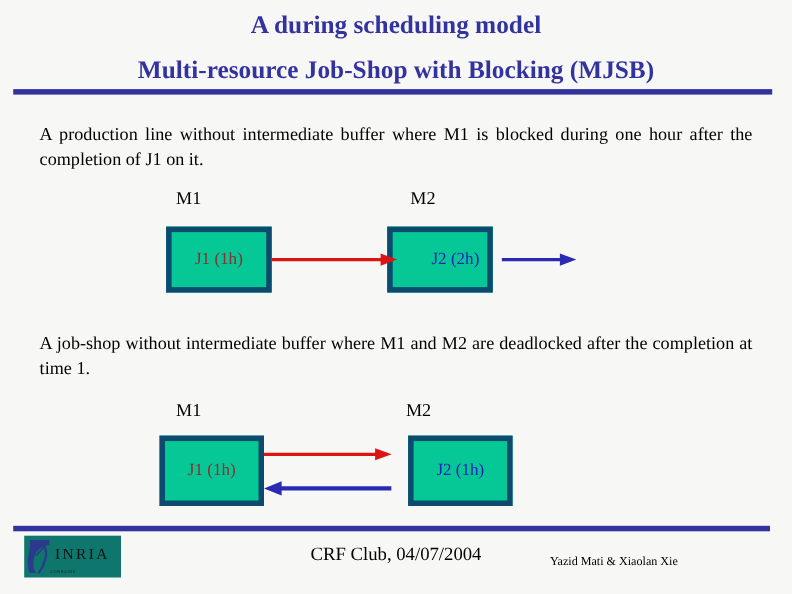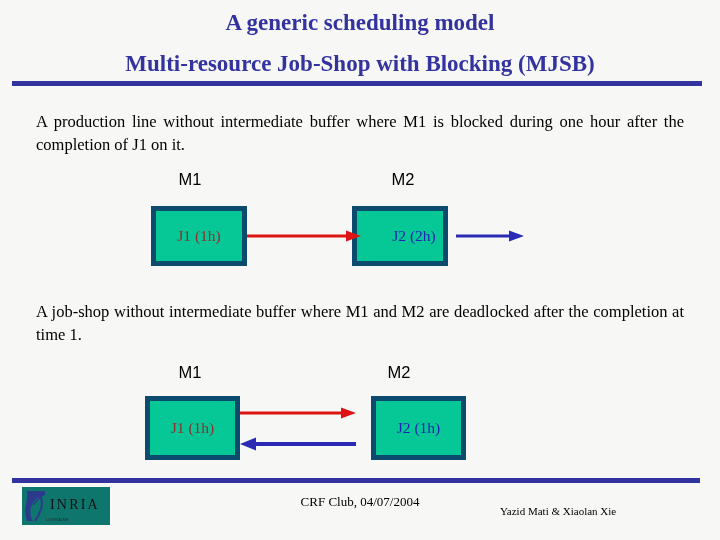--- a/index.html
+++ b/index.html
@@ -75,22 +75,21 @@
     left: 36px;
     top: 300px;
     width: 648px;
   }
 
   
   .mlabel {
     position: absolute;
     font-size: 16.5px;
     color: #000000;
-    text-align: center;
-    font-family: Liberation Sans, sans-serif;
+    font-family: Liberation Serif, serif;
   }
 
   
   .jobbox {
     position: absolute;
     background: #06c896;
     border: 5px solid #0c4a6e;
     box-sizing: border-box;
     display: flex;
     align-items: center;
@@ -141,42 +140,42 @@
     letter-spacing: 0.6px;
     color: #222222;
     font-family: "Liberation Sans", sans-serif;
   }
   .footer-center {
     position: absolute;
     left: 245px;
     top: 494px;
     width: 230px;
     text-align: center;
-    font-size: 13px;
+    font-size: 17px;
     color: #000000;
     font-family: "Liberation Serif", "DejaVu Serif", serif;
   }
   .footer-right {
     position: absolute;
     left: 500px;
     top: 505px;
     width: 200px;
     text-align: left;
     font-size: 11px;
     color: #000000;
     font-family: "Liberation Serif", "DejaVu Serif", serif;
   }
 </style>
 </head>
 <body>
 
 <div id="slide">
 
   <div class="title-block">
-    <div class="title-line1">A generic scheduling model</div>
+    <div class="title-line1">A during scheduling model</div>
     <div class="title-line2">Multi-resource Job-Shop with Blocking (MJSB)</div>
   </div>
   <div class="rule-top"></div>
 
   <div class="para para-1">A production line without intermediate buffer where M1 is blocked during one hour after the completion of J1 on it.</div>
 
   <div class="mlabel" style="left:160px; top:170px; width:60px;">M1</div>
   <div class="mlabel" style="left:373px; top:170px; width:60px;">M2</div>
 
   <div class="jobbox j1" style="left:151px; top:206px; width:96px; height:60px;">J1 (1h)</div>

